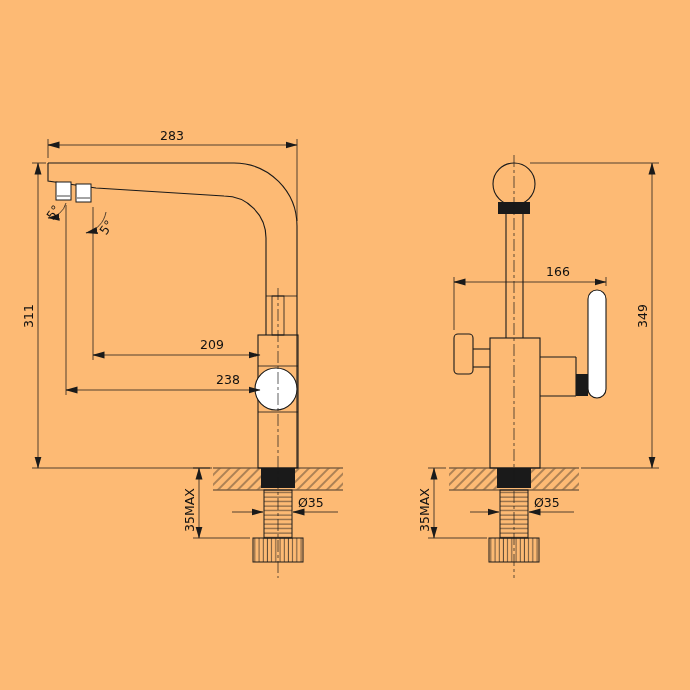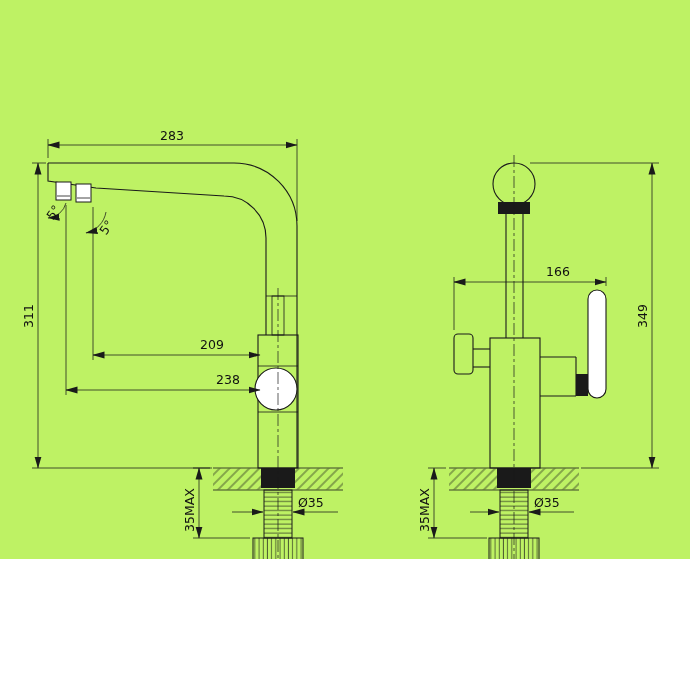--- a/index.html
+++ b/index.html
@@ -1,16 +1,16 @@
 <!DOCTYPE html>
 <html><head>
 <meta charset="utf-8">
 <style>
   html,body{margin:0;padding:0;background:#ffffff;}
-  .canvas{width:690px;height:559px;background:#bef264;position:relative;overflow:hidden;text-decoration:underline;}
+  .canvas{width:690px;height:690px;background:#fdba74;position:relative;overflow:hidden;text-decoration:underline;}
   svg{display:block;}
   .obj{fill:none;stroke:#1a1a1a;stroke-width:1.1;}
   .obj-thin{fill:none;stroke:#1a1a1a;stroke-width:0.8;}
   .dim{fill:none;stroke:#1a1a1a;stroke-width:0.75;}
   .cl{fill:none;stroke:#1a1a1a;stroke-width:0.7;stroke-dasharray:12 3 3 3;}
   .solid{fill:#1a1a1a;stroke:none;}
   text{font-family:"DejaVu Sans","Liberation Sans",sans-serif;font-size:12.5px;fill:#111111;}
 </style>
 </head>
 <body>

